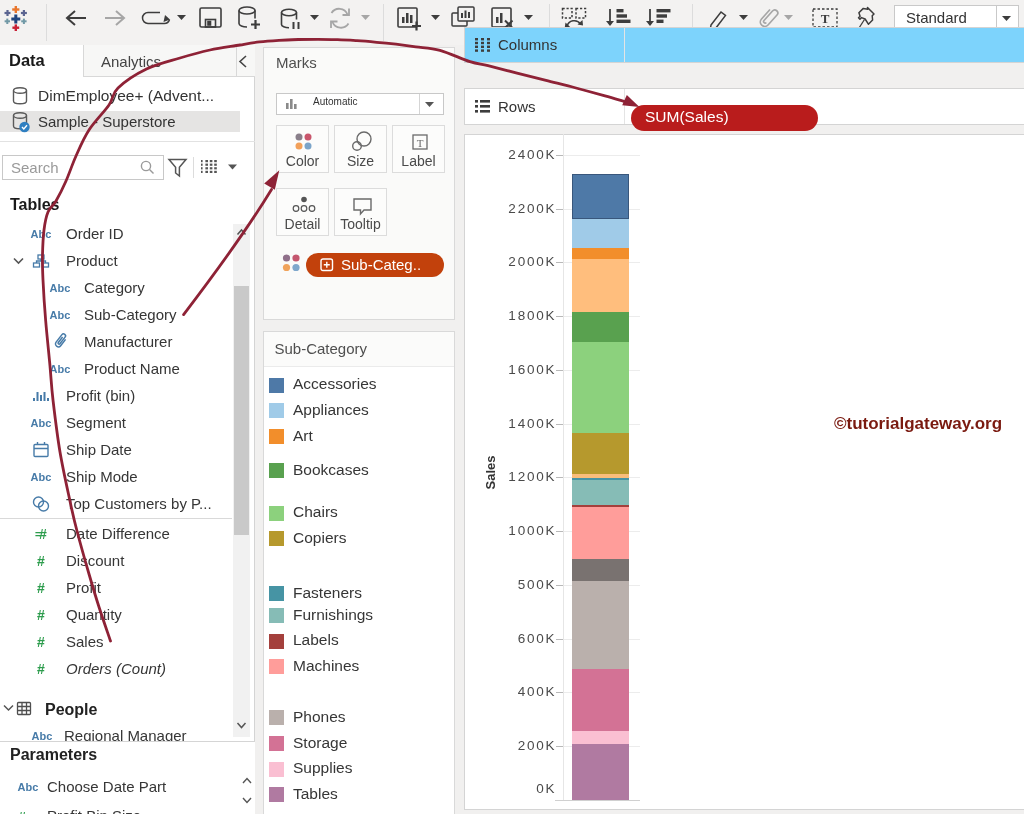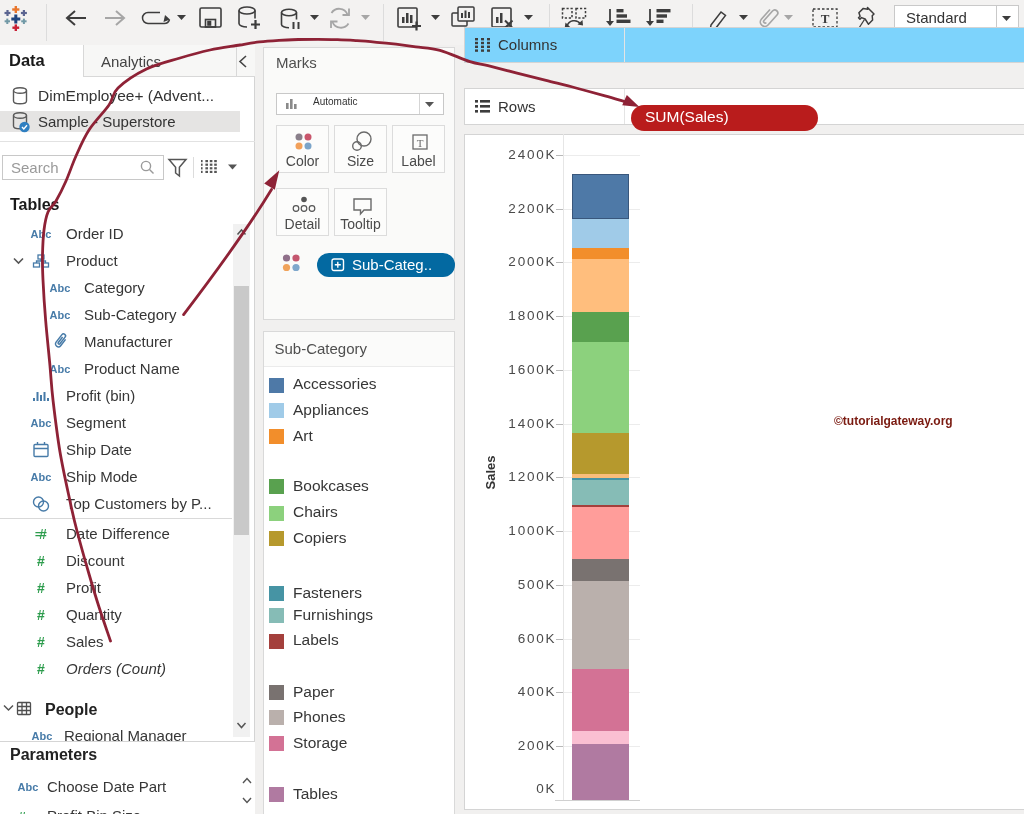--- a/index.html
+++ b/index.html
@@ -391,21 +391,21 @@
    </g>
       </svg>
    <span>Tooltip</span>
  </div>
  <svg width="22" height="22" style="position:absolute;left:18px;top:205px">
    <circle cx="4.5" cy="5" r="3.6" fill="#8f6f8a"></circle>
       <circle cx="14" cy="5" r="3.6" fill="#c4566e"></circle>
    <circle cx="4.5" cy="14.5" r="3.6" fill="#f0a35c"></circle>
       <circle cx="14" cy="14.5" r="3.6" fill="#7ea7cc"></circle>
  </svg>
- <div style="position:absolute;left:53px;top:205px;width:138px;height:23.5px;background:#0369a1;border-radius:12px">
+ <div style="position:absolute;left:42px;top:205px;width:138px;height:23.5px;background:#c2410c;border-radius:12px">
    <svg width="14" height="14" style="position:absolute;left:14px;top:5px">
      <rect x="1" y="1" width="11.5" height="11.5" rx="2" stroke="#fff" stroke-width="1.4" fill="none"></rect>
      <path d="M 3.8 6.7 h 6 M 6.8 3.7 v 6" stroke="#fff" stroke-width="1.4"></path>
    </svg>
    <div style="position:absolute;left:35px;top:2.5px;font-size:15px;color:#fff">Sub-Categ..</div>
  </div>
 </div>
 
 <div style="position:absolute;left:263px;top:331px;width:192px;height:490px;background:#fff;border:1px solid #d9d9d9;box-sizing:border-box">
  <div style="position:absolute;left:0;top:0;width:100%;height:35px;background:#fbfbfa;border-bottom:1px solid #ebebeb;box-sizing:border-box">
@@ -418,21 +418,21 @@
       <span class="lgt">Accessories</span>
     </div>
 <div class="lgrow" style="top:67.0px">
       <span class="sw" style="background:#a0cbe8"></span>
       <span class="lgt">Appliances</span>
     </div>
 <div class="lgrow" style="top:92.6px">
       <span class="sw" style="background:#f28e2b"></span>
       <span class="lgt">Art</span>
     </div>
-<div class="lgrow" style="top:143px">
+<div class="lgrow" style="top:127px">
       <span class="sw" style="background:#59a14f"></span>
       <span class="lgt">Bookcases</span>
     </div>
 <div class="lgrow" style="top:169.4px">
       <span class="sw" style="background:#8cd17d"></span>
       <span class="lgt">Chairs</span>
     </div>
 <div class="lgrow" style="top:195.0px">
       <span class="sw" style="background:#b6992d"></span>
       <span class="lgt">Copiers</span>
@@ -442,31 +442,35 @@
       <span class="lgt">Fasteners</span>
     </div>
 <div class="lgrow" style="top:271.8px">
       <span class="sw" style="background:#86bcb6"></span>
       <span class="lgt">Furnishings</span>
     </div>
 <div class="lgrow" style="top:297.4px">
       <span class="sw" style="background:#a4403c"></span>
       <span class="lgt">Labels</span>
     </div>
-<div class="lgrow" style="top:348.6px">
-      <span class="sw" style="background:#797270"></span>
-      <span class="lgt">Paper</span>
+<div class="lgrow" style="top:323.0px">
+      <span class="sw" style="background:#ff9d9a"></span>
+      <span class="lgt">Machines</span>
     </div>
 <div class="lgrow" style="top:374.2px">
       <span class="sw" style="background:#bab0ac"></span>
       <span class="lgt">Phones</span>
     </div>
 <div class="lgrow" style="top:399.8px">
       <span class="sw" style="background:#d37295"></span>
       <span class="lgt">Storage</span>
+    </div>
+<div class="lgrow" style="top:425.4px">
+      <span class="sw" style="background:#fabfd2"></span>
+      <span class="lgt">Supplies</span>
     </div>
 <div class="lgrow" style="top:451.0px">
       <span class="sw" style="background:#b07aa1"></span>
       <span class="lgt">Tables</span>
     </div>
 </div>
 
 <div style="position:absolute;left:464px;top:27px;width:560px;height:36px;background:#7dd3fc;border:1px solid #d4d4d4;border-right:none;box-sizing:border-box">
   <div style="position:absolute;left:159px;top:0;width:1px;height:34px;background:#e4e4e4"></div>
   <svg width="20" height="16" style="position:absolute;left:9px;top:10px">
@@ -557,20 +561,20 @@
 <div style="position:absolute;left:572px;width:57px;top:505.0px;height:2.0px;background:#a4403c;"></div>
 <div style="position:absolute;left:572px;width:57px;top:507.0px;height:52.0px;background:#ff9d9a;"></div>
 <div style="position:absolute;left:572px;width:57px;top:559.0px;height:22.0px;background:#797270;"></div>
 <div style="position:absolute;left:572px;width:57px;top:581.0px;height:88.0px;background:#bab0ac;"></div>
 <div style="position:absolute;left:572px;width:57px;top:669.0px;height:62.0px;background:#d37295;"></div>
 <div style="position:absolute;left:572px;width:57px;top:731.0px;height:13.0px;background:#fabfd2;"></div>
 <div style="position:absolute;left:572px;width:57px;top:744.0px;height:56.0px;background:#b07aa1;"></div>
 <div style="position:absolute;left:563px;top:134px;width:1px;height:666px;background:#e6e6e6"></div>
 <div style="position:absolute;left:555px;top:799.5px;width:85px;height:1px;background:#d0d0d0"></div>
 <div class="sales-lab">Sales</div>
-<div style="position:absolute;left:834px;top:413.5px;font-size:12px;font-weight:bold;color:#7a1a10">©tutorialgateway.org</div>
+<div style="position:absolute;left:834px;top:413.5px;font-size:17px;font-weight:bold;color:#7a1a10">©tutorialgateway.org</div>
 </div>
 
 <svg width="1024" height="814" style="position:absolute;left:0;top:0;pointer-events:none">
  <path d="M 110.5 641.0 C 108.6 635.3 102.6 618.2 99.0 607.0 C 95.4 595.8 92.7 586.7 89.0 574.0 C 85.3 561.3 80.1 542.8 77.0 531.0 C 73.9 519.2 73.3 516.7 70.5 503.5 C 67.7 490.3 62.9 469.2 60.0 452.0 C 57.1 434.8 54.7 414.3 53.0 400.0 C 51.3 385.7 51.2 379.2 50.0 366.0 C 48.8 352.8 46.9 335.3 45.7 321.0 C 44.5 306.7 43.5 291.0 43.0 280.0 C 42.5 269.0 42.3 263.3 42.5 255.0 C 42.7 246.7 43.1 237.2 44.0 230.0 C 44.9 222.8 46.0 216.8 48.0 212.0 C 50.0 207.2 53.0 206.2 56.0 201.0 C 59.0 195.8 62.7 188.5 66.0 181.0 C 69.3 173.5 72.2 164.5 76.0 156.0 C 79.8 147.5 83.5 138.5 89.0 130.0 C 94.5 121.5 104.2 112.0 109.0 105.0 C 113.8 98.0 111.8 94.0 118.0 88.0 C 124.2 82.0 136.2 74.0 146.5 69.0 C 156.8 64.0 169.4 61.2 180.0 58.0 C 190.6 54.8 200.0 52.2 210.0 50.0 C 220.0 47.8 231.8 46.4 240.0 45.0 C 248.2 43.6 253.0 42.7 259.5 41.9 C 266.0 41.1 272.5 40.7 279.0 40.3 C 285.5 39.9 292.1 39.7 298.6 39.5 C 305.1 39.3 311.5 39.3 318.0 39.3 C 324.5 39.3 331.2 39.5 337.7 39.7 C 344.2 39.9 350.5 40.3 357.0 40.7 C 363.5 41.1 370.2 41.7 376.7 42.3 C 383.2 42.9 389.5 43.5 396.0 44.2 C 402.5 45.0 408.5 45.8 415.8 46.8 C 423.1 47.8 431.0 47.8 440.0 50.3 C 449.0 52.8 462.0 59.1 470.0 61.7 C 478.0 64.3 480.2 63.8 488.0 65.7 C 495.8 67.6 507.3 70.6 517.0 73.1 C 526.7 75.5 536.2 77.9 546.0 80.4 C 555.8 82.9 566.2 85.4 576.0 88.0 C 585.8 90.6 597.0 93.7 605.0 95.9 C 613.0 98.1 620.8 100.4 624.0 101.3" stroke="#8e2236" stroke-width="2.8" fill="none" stroke-linecap="round"></path>
  <path d="M 639.5 107.0 L 622.2 105.3 L 626.8 95.1 Z" fill="#8e2236"></path>
  <path d="M 183.6 314.6 Q 242 238 271.5 189.5" stroke="#8e2236" stroke-width="2.8" fill="none" stroke-linecap="round"></path>
  <path d="M 279.3 170.3 L 274.8 189.8 L 264.2 183.4 Z" fill="#8e2236"></path>
 </svg>
 </body></html>

